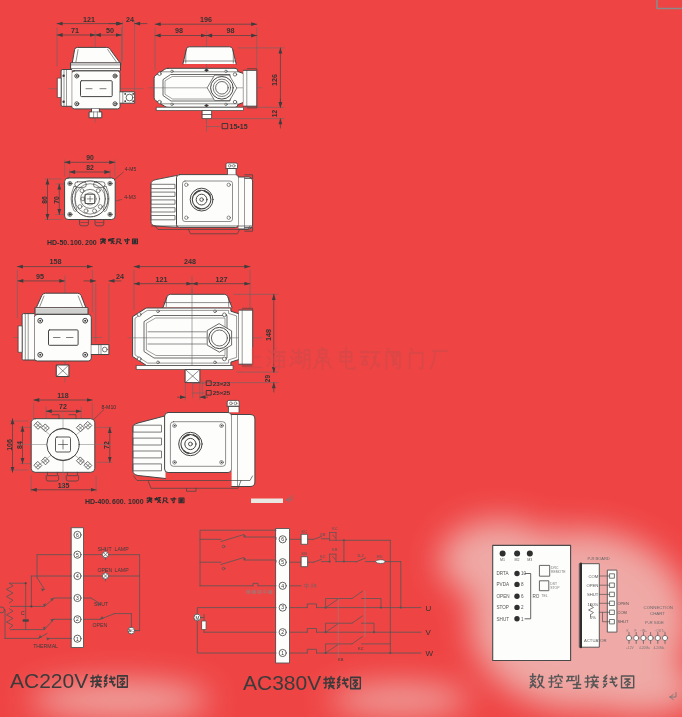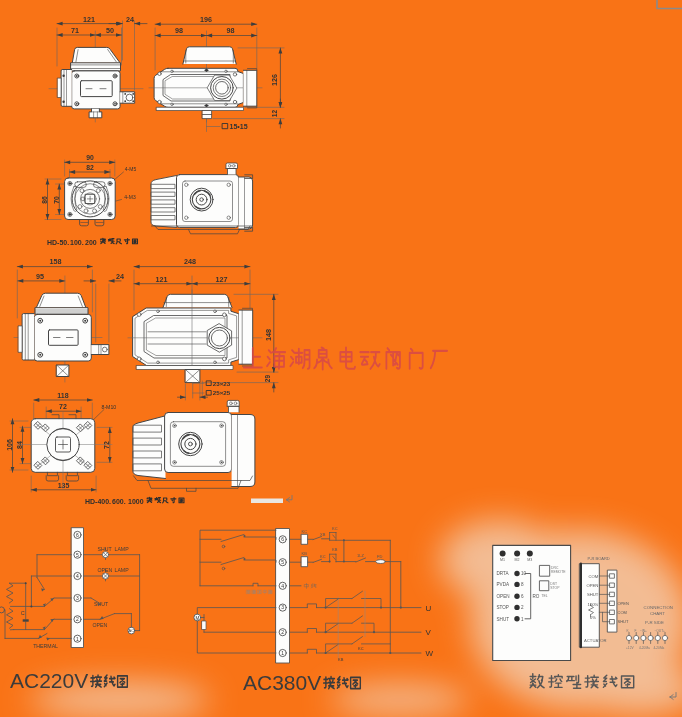--- a/index.html
+++ b/index.html
@@ -1,16 +1,16 @@
 <!DOCTYPE html>
 <html><head>
 <meta charset="utf-8">
 <style>
 html,body{margin:0;padding:0;background:#ffffff;}
-#page{position:relative;width:682px;height:717px;background:#f97316;overflow:hidden;}
+#page{position:relative;width:682px;height:717px;background:#ef4444;overflow:hidden;}
 svg{position:absolute;top:0;left:0;}
 </style>
 </head>
 <body>
 <div id="page">
 <svg width="682" height="717" viewBox="0 0 682 717" fill="none" stroke-linecap="round" stroke-linejoin="round">
 <defs>
 <marker id="ae" markerWidth="7" markerHeight="6" refX="5.6" refY="2.2" orient="auto" markerUnits="userSpaceOnUse">
           <path d="M0,0.3L5.8,2.2L0,4.1z" fill="#3d3d3d" stroke="none"></path>
         </marker>

